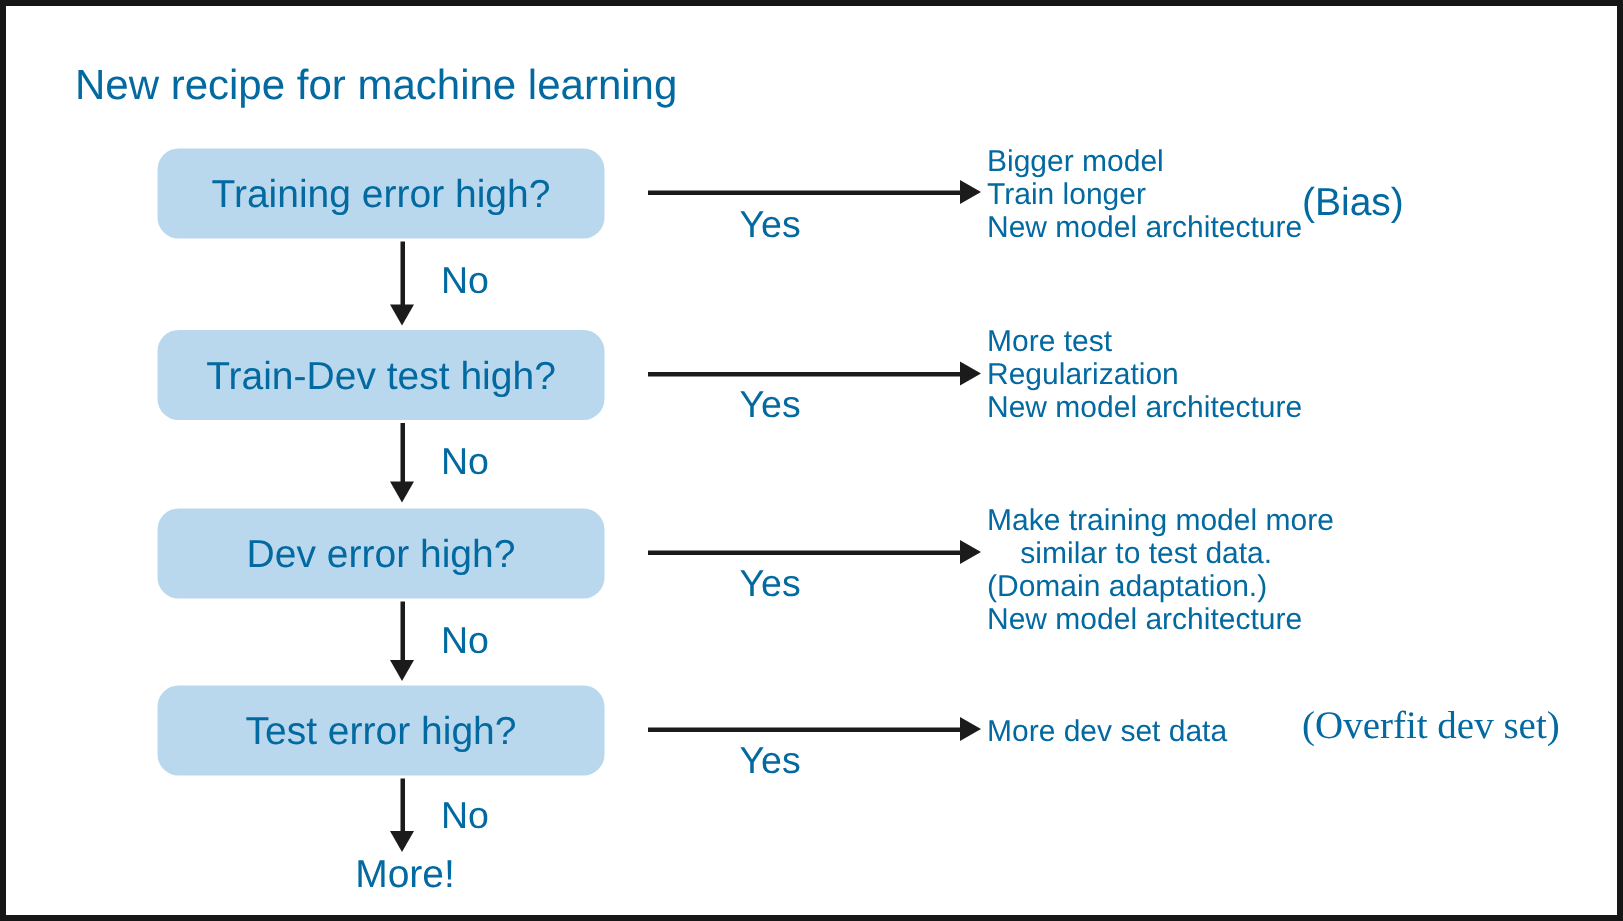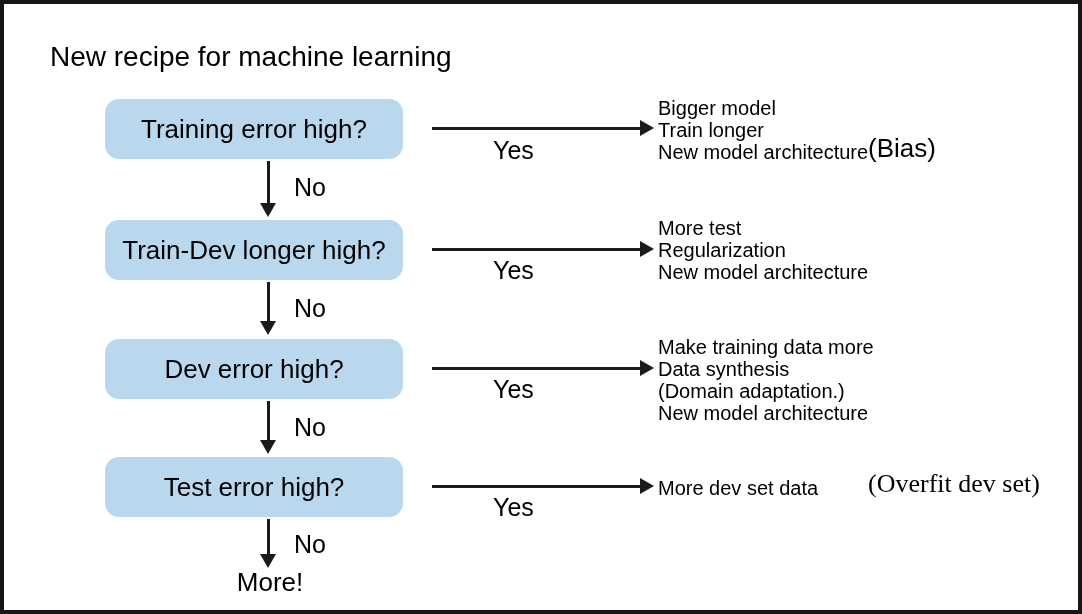--- a/index.html
+++ b/index.html
@@ -2,21 +2,21 @@
 <html><head>
 <meta charset="utf-8">
 <style>
   html, body { margin: 0; padding: 0; background: #e8e8e8; }
   .canvas {
     position: relative;
     width: 1082px;
     height: 614px;
     background: #ffffff;
     font-family: "Liberation Sans", sans-serif;
-    color: #000000;
+    color: #0369a1;
     overflow: hidden;
   }
   .frame {
     position: absolute;
     inset: 0;
     border: 4px solid #161616;
     pointer-events: none;
   }
   .title {
     position: absolute;
@@ -97,21 +97,21 @@
   .done {
     position: absolute;
     left: 225px;
     width: 90px;
     text-align: center;
     font-size: 26px;
     line-height: 32px;
   }
   
   .r1-box { top: 99px; }   .r1-hline { top: 127px; } .r1-hhead { top: 120px; }
-  .r1-yes { top: 136px; }  .r1-actions { top: 97px; } .r1-cat { top: 116px; margin-top: 14px; }
+  .r1-yes { top: 136px; }  .r1-actions { top: 97px; } .r1-cat { top: 116px; }
   .c1-line { top: 161px; height: 43px; } .c1-head { top: 203px; } .c1-no { top: 173px; }
   
   .r2-box { top: 220px; }  .r2-hline { top: 248px; } .r2-hhead { top: 241px; }
   .r2-yes { top: 256px; }  .r2-actions { top: 217px; } .r2-cat { top: 238px; }
   .c2-line { top: 282px; height: 40px; } .c2-head { top: 321px; } .c2-no { top: 294px; }
   
   .r3-box { top: 339px; }  .r3-hline { top: 367px; } .r3-hhead { top: 360px; }
   .r3-yes { top: 375px; }  .r3-actions { top: 336px; } .r3-cat { top: 346px; width: 205px; }
   .c3-line { top: 401px; height: 40px; } .c3-head { top: 440px; } .c3-no { top: 413px; }
   
@@ -137,43 +137,43 @@
     <div>Bigger model</div>
     <div>Train longer</div>
     <div>New model architecture</div>
   </div>
   <div class="category r1-cat">(Bias)</div>
   <div class="vline c1-line"></div>
   <div class="vhead c1-head"></div>
   <div class="no c1-no">No</div>
 
   <div class="box r2-box">
-    <span>Train-Dev longer high?</span>
+    <span>Train-Dev test high?</span>
   </div>
   <div class="hline r2-hline"></div>
   <div class="hhead r2-hhead"></div>
   <div class="yes r2-yes">Yes</div>
   <div class="actions r2-actions">
     <div>More test</div>
     <div>Regularization</div>
     <div>New model architecture</div>
   </div>
   <div class="vline c2-line"></div>
   <div class="vhead c2-head"></div>
   <div class="no c2-no">No</div>
 
   <div class="box r3-box">
     <span>Dev error high?</span>
   </div>
   <div class="hline r3-hline"></div>
   <div class="hhead r3-hhead"></div>
   <div class="yes r3-yes">Yes</div>
   <div class="actions r3-actions">
-    <div>Make training data more</div>
-    <div>Data synthesis</div>
+    <div>Make training model more</div>
+    <div>    similar to test data.</div>
     <div>(Domain adaptation.)</div>
     <div>New model architecture</div>
   </div>
   <div class="vline c3-line"></div>
   <div class="vhead c3-head"></div>
   <div class="no c3-no">No</div>
 
   <div class="box r4-box">
     <span>Test error high?</span>
   </div>

